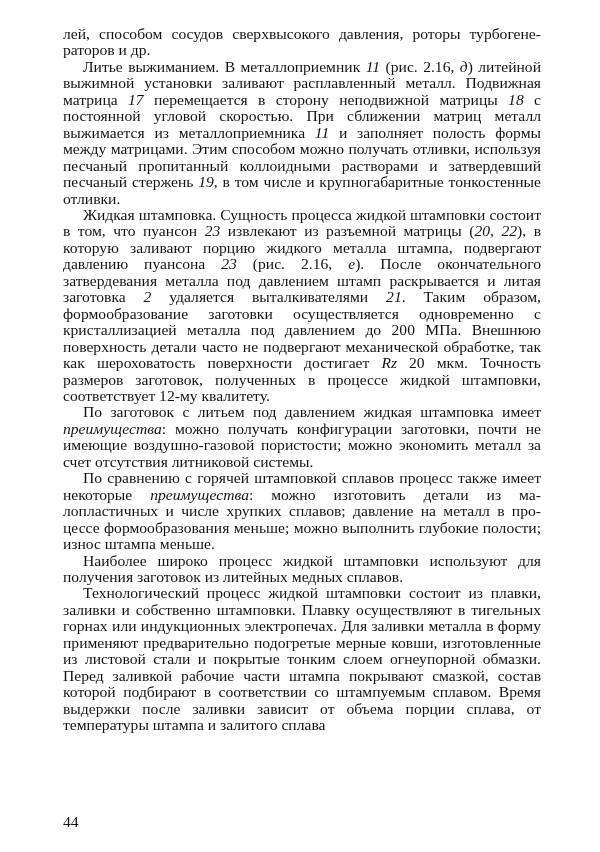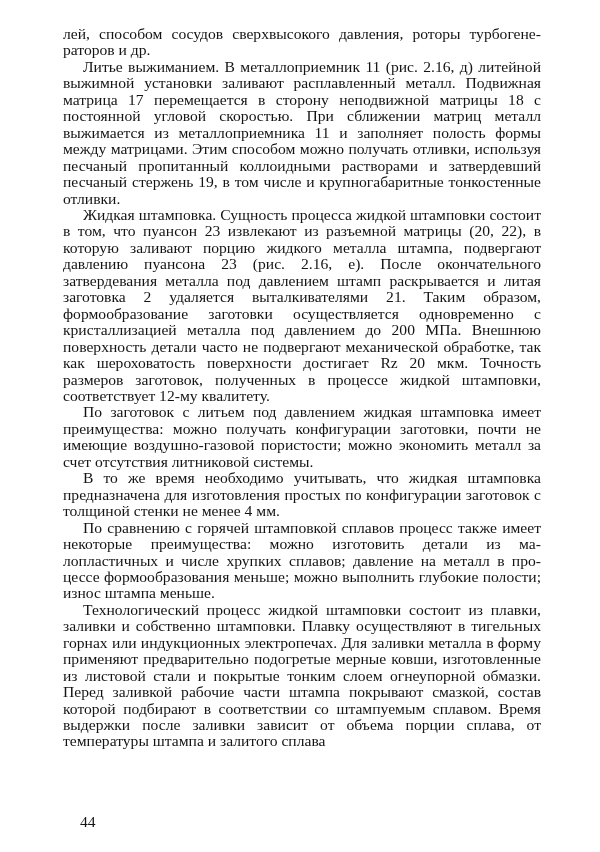--- a/index.html
+++ b/index.html
@@ -6,31 +6,31 @@
   body { width: 600px; height: 852px; position: relative; overflow: hidden; }
   .page {
     position: absolute; left: 63px; top: 26px; width: 478px;
     font-family: "Liberation Serif", serif;
     font-size: 15.6px; line-height: 16.45px; color: #141414;
     text-align: justify; hyphens: manual;
   }
   .page p { margin: 0; text-indent: 20px; }
   .page p.noindent { text-indent: 0; }
   .run-head { font-weight: normal; }
-  .it { }
+  .it { font-style: italic; }
   .pagenum {
-    position: absolute; left: 80px; top: 813px;
+    position: absolute; left: 63px; top: 813px;
     font-family: "Liberation Serif", serif; font-size: 15.6px; color: #141414;
   }
 </style>
 </head>
 <body>
 
 <div class="page" id="page-body">
     <p class="noindent"><span>лей, способом сосудов сверхвысокого давления, роторы турбогене­раторов и др.</span></p>
     <p><span class="run-head">Литье выжиманием.</span><span> В металлоприемник </span><span class="it">11</span><span> (рис. 2.16, </span><span class="it">д</span><span>) литей­ной выжимной установки заливают расплавленный металл. Под­вижная матрица </span><span class="it">17</span><span> перемещается в сторону неподвижной матри­цы </span><span class="it">18</span><span> с постоянной угловой скоростью. При сближении матриц металл выжимается из металлоприемника </span><span class="it">11</span><span> и заполняет полость формы между матрицами. Этим способом можно получать отлив­ки, используя песчаный пропитанный коллоидными растворами и затвердевший песчаный стержень </span><span class="it">19</span><span>, в том числе и крупногаба­ритные тонкостенные отливки.</span></p>
     <p><span class="run-head">Жидкая штамповка.</span><span> Сущность процесса жидкой штамповки состоит в том, что пуансон </span><span class="it">23</span><span> извлекают из разъемной матрицы (</span><span class="it">20, 22</span><span>), в которую заливают порцию жидкого металла штампа, подвергают давлению пуансона </span><span class="it">23</span><span> (рис. 2.16, </span><span class="it">е</span><span>). После оконча­тельного затвердевания металла под давлением штамп раскрыва­ется и литая заготовка </span><span class="it">2</span><span> удаляется выталкивателями </span><span class="it">21</span><span>. Таким об­разом, формообразование заготовки осуществляется одновремен­но с кристаллизацией металла под давлением до 200 МПа. Вне­шнюю поверхность детали часто не подвергают механической об­работке, так как шероховатость поверхности достигает </span><span class="it">Rz</span><span> 20 мкм. Точность размеров заготовок, полученных в процессе жидкой штам­повки, соответствует 12-му квалитету.</span></p>
     <p><span>По заготовок с литьем под давлением жидкая штамповка име­ет </span><span class="it">преимущества</span><span>: можно получать конфигурации заготовки, почти не имеющие воздушно-газовой пористости; можно экономить ме­талл за счет отсутствия литниковой системы.</span></p>
-    <p><span>В то же время необходимо учитывать, что жидкая штамповка предназначена для изготовления простых по конфигурации заго­товок с толщиной стенки не менее 4 мм.</span></p>
     <p><span>По сравнению с горячей штамповкой сплавов процесс также имеет некоторые </span><span class="it">преимущества</span><span>: можно изготовить детали из ма­лопластичных и числе хрупких сплавов; давление на металл в про­цессе формообразования меньше; можно выполнить глубокие по­лости; износ штампа меньше.</span></p>
+    <p><span>Наиболее широко процесс жидкой штамповки используют для получения заготовок из литейных медных сплавов.</span></p>
     <p><span>Технологический процесс жидкой штамповки состоит из плав­ки, заливки и собственно штамповки. Плавку осуществляют в ти­гельных горнах или индукционных электропечах. Для заливки металла в форму применяют предварительно подогретые мерные ковши, изготовленные из листовой стали и покрытые тонким сло­ем огнеупорной обмазки. Перед заливкой рабочие части штампа покрывают смазкой, состав которой подбирают в соответствии со штампуемым сплавом. Время выдержки после заливки зависит от объема порции сплава, от температуры штампа и залитого сплава</span></p>
   </div>
 <div class="pagenum">44</div>
 
 </body></html>

